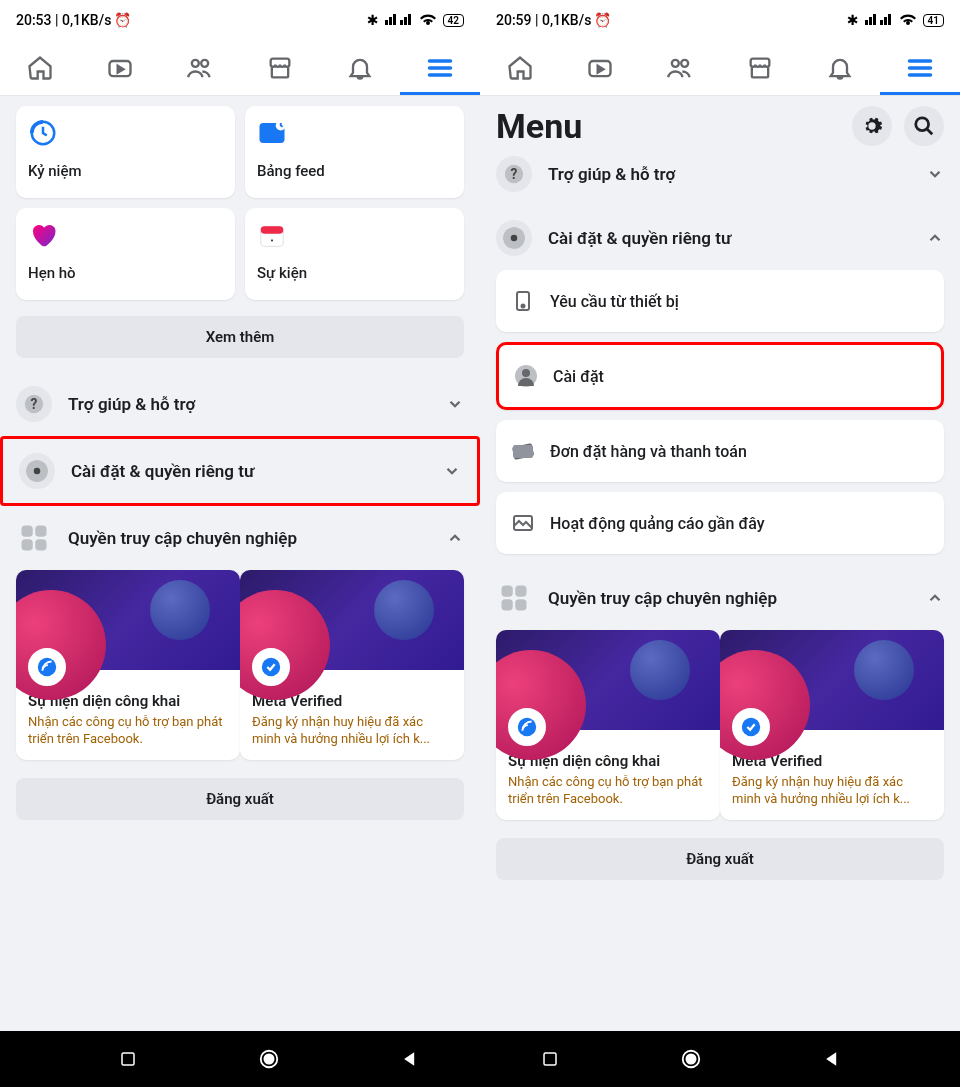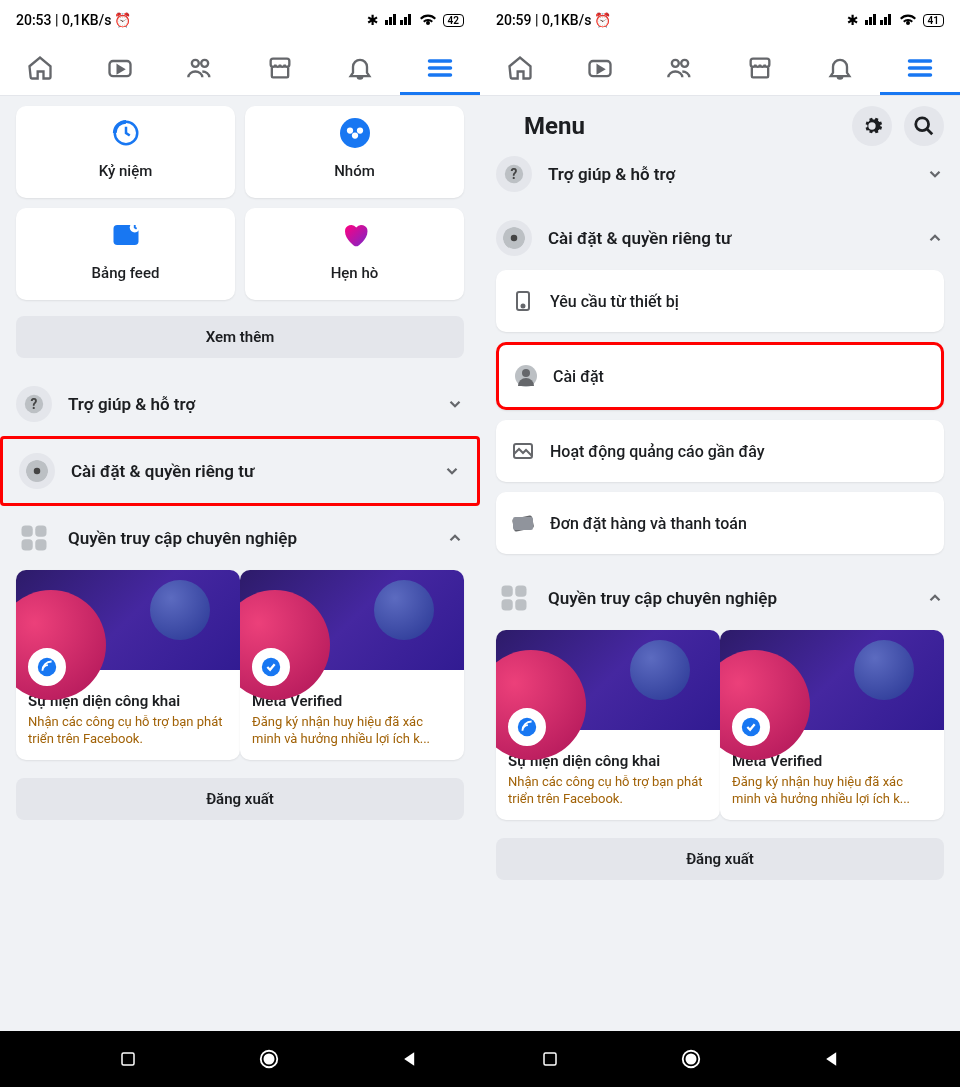--- a/index.html
+++ b/index.html
@@ -72,21 +72,21 @@
   
   .body { flex: 1; overflow: hidden; display:flex; flex-direction:column; }
   
   .menu-header {
     background: #f0f2f5;
     display: flex;
     align-items: center;
     justify-content: space-between;
     padding: 10px 16px 6px 16px;
   }
-  .menu-header h1 { font-size: 24px; font-weight: 700; margin-left: 28px; }
+  .menu-header h1 { font-size: 34px; font-weight: 700; }
   .menu-header .header-actions { display: flex; gap: 12px; }
   .circle-btn {
     width: 40px; height: 40px; border-radius: 50%;
     background: #e4e6eb; display:flex; align-items:center; justify-content:center;
     color:#1c1e21;
   }
   
   .shortcut-grid {
     display: grid;
     grid-template-columns: repeat(2, 1fr);
@@ -96,21 +96,20 @@
   }
   .shortcut-card {
     background: #fff;
     border-radius: 10px;
     padding: 12px;
     box-shadow: 0 1px 2px rgba(0,0,0,0.08);
     display: flex;
     flex-direction: column;
     gap: 14px;
     min-height: 92px;
-    align-items: center;
   }
   .shortcut-card .sicon { width: 30px; height: 30px; }
   .shortcut-card .slabel { font-size: 15px; font-weight: 500; }
   .wide-btn {
     margin: 6px 16px 14px 16px;
     background: #e4e6eb;
     border-radius: 8px;
     text-align: center;
     padding: 12px 0;
     font-weight: 600;
@@ -260,51 +259,50 @@
                 <circle cx="12" cy="12" r="9"></circle>
                 <path d="M12 7v5l3 2"></path>
                 <path d="M3 12a9 9 0 019-9" stroke-width="3"></path>
               </svg>
             </span>
         <span class="slabel">Kỷ niệm</span>
       </div>
       <div class="shortcut-card">
         <span class="sicon">
               <svg viewBox="0 0 24 24" width="30" height="30">
-                <circle cx="12" cy="12" r="12" fill="#1877f2"></circle>
-                <circle cx="8" cy="10" r="2.5" fill="#fff"></circle>
-                <circle cx="16" cy="10" r="2.5" fill="#fff"></circle>
-                <circle cx="12" cy="14" r="2.5" fill="#fff"></circle>
-              </svg>
-            </span>
-        <span class="slabel">Nhóm</span>
-      </div>
-      <div class="shortcut-card">
-        <span class="sicon">
-              <svg viewBox="0 0 24 24" width="30" height="30">
                 <rect x="2" y="4" width="20" height="16" rx="3" fill="#1877f2"></rect>
                 <circle cx="19" cy="6" r="4" fill="#fff"></circle>
                 <path d="M19 4v2l1.5 1" stroke="#1877f2" stroke-width="1.5" fill="none"></path>
               </svg>
             </span>
         <span class="slabel">Bảng feed</span>
       </div>
       <div class="shortcut-card">
         <span class="sicon">
               <svg viewBox="0 0 24 24" width="30" height="30">
                 <path d="M12 21s-8-5-8-12a5 5 0 019-3 5 5 0 019 3c0 7-8 12-8 12z" fill="url(#hg)"></path>
                 <defs>
                   <linearGradient id="hg" x1="0" y1="0" x2="1" y2="1">
                     <stop stop-color="#ff0080"></stop>
                     <stop offset="1" stop-color="#7928ca"></stop>
                   </linearGradient>
                 </defs>
               </svg>
             </span>
         <span class="slabel">Hẹn hò</span>
+      </div>
+      <div class="shortcut-card">
+        <span class="sicon">
+              <svg viewBox="0 0 24 24" width="30" height="30">
+                <rect x="3" y="5" width="18" height="16" rx="3" fill="#fff" stroke="#e4e6eb"></rect>
+                <rect x="3" y="5" width="18" height="6" rx="3" fill="#f02849"></rect>
+                <path d="M12 15l1 2h-2z" fill="#1c1e21"></path>
+              </svg>
+            </span>
+        <span class="slabel">Sự kiện</span>
       </div>
     </div>
 
     <div class="wide-btn">Xem thêm</div>
 
     <div class="collapse-row">
       <span class="crow-icon">
             <svg width="22" height="22" viewBox="0 0 24 24">
               <circle cx="12" cy="12" r="10" fill="#bcc0c4"></circle>
               <text x="12" y="17" text-anchor="middle" font-size="15" font-weight="bold" fill="#444">?</text>
@@ -506,35 +504,35 @@
               <svg width="24" height="24" viewBox="0 0 24 24">
                 <circle cx="12" cy="12" r="11" fill="#bcc0c4"></circle>
                 <circle cx="12" cy="9" r="4" fill="#65676b"></circle>
                 <path d="M4 22a8 8 0 0116 0z" fill="#65676b"></path>
               </svg>
             </span>
         <span>Cài đặt</span>
       </div>
       <div class="sub-card">
         <span class="sub-icon">
+              <svg width="24" height="24" viewBox="0 0 24 24">
+                <rect x="2" y="6" width="20" height="13" rx="2" fill="#65676b" transform="rotate(-12 12 12)"></rect>
+                <rect x="2" y="6" width="20" height="13" rx="2" fill="#90949c"></rect>
+              </svg>
+            </span>
+        <span>Đơn đặt hàng và thanh toán</span>
+      </div>
+      <div class="sub-card">
+        <span class="sub-icon">
               <svg width="24" height="24" viewBox="0 0 24 24" fill="none" stroke="#65676b" stroke-width="2">
                 <rect x="3" y="5" width="18" height="14" rx="2"></rect>
                 <path d="M3 15l5-5 4 4 3-3 6 6"></path>
               </svg>
             </span>
         <span>Hoạt động quảng cáo gần đây</span>
-      </div>
-      <div class="sub-card">
-        <span class="sub-icon">
-              <svg width="24" height="24" viewBox="0 0 24 24">
-                <rect x="2" y="6" width="20" height="13" rx="2" fill="#65676b" transform="rotate(-12 12 12)"></rect>
-                <rect x="2" y="6" width="20" height="13" rx="2" fill="#90949c"></rect>
-              </svg>
-            </span>
-        <span>Đơn đặt hàng và thanh toán</span>
       </div>
     </div>
 
     <div class="collapse-row">
       <span class="crow-icon" style="background:transparent">
             <svg width="30" height="30" viewBox="0 0 24 24">
               <rect x="2" y="2" width="9" height="9" rx="3" fill="#bcc0c4"></rect>
               <rect x="13" y="2" width="9" height="9" rx="3" fill="#bcc0c4"></rect>
               <rect x="2" y="13" width="9" height="9" rx="3" fill="#bcc0c4"></rect>
               <rect x="13" y="13" width="9" height="9" rx="3" fill="#bcc0c4"></rect>

